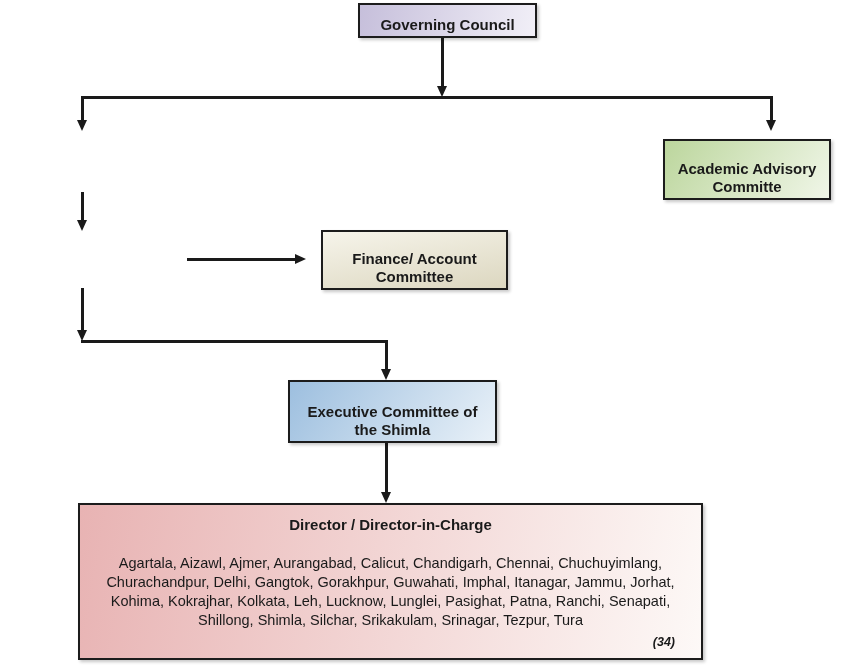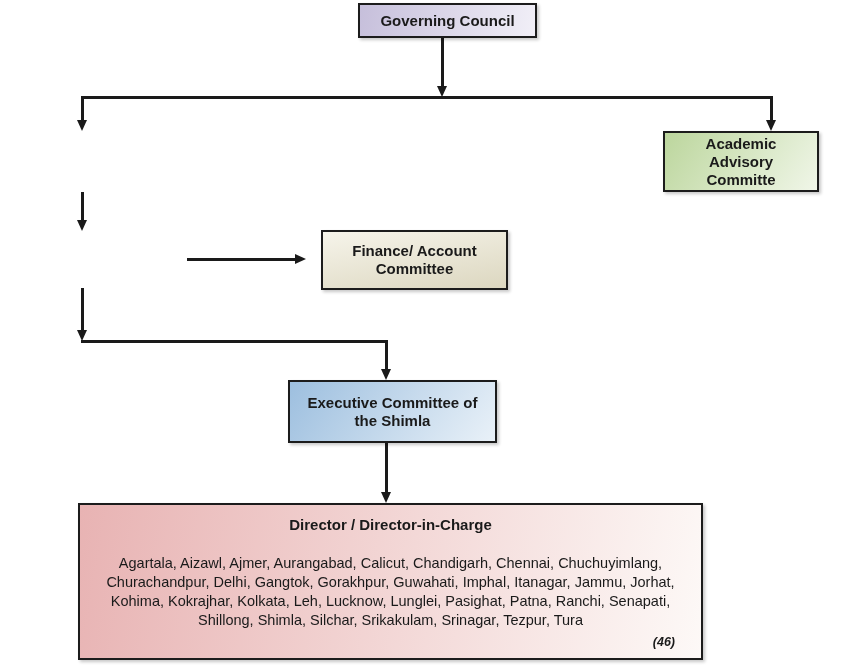--- a/index.html
+++ b/index.html
@@ -15,34 +15,34 @@
     background: #ffffff;
     overflow: hidden;
     color: #1a1a1a;
   }
   .node {
     position: absolute;
     box-sizing: border-box;
     border: 2px solid #1c1c1c;
     border-radius: 0;
     display: flex;
-    align-items: center;
+    align-items: flex-end;
     justify-content: center;
     text-align: center;
     font-weight: 700;
     font-size: 15px;
     line-height: 18px;
     box-shadow: 2px 2px 3px rgba(0,0,0,0.22);
     padding: 2px 8px;
   }
   #box-gc  { left: 358px; top: 3px;   width: 179px; height: 35px;
              background: linear-gradient(100deg, #c6bfdb 0%, #f1eff7 100%); }
   #box-mb  { left: 1px;   top: 131px; width: 186px; height: 61px;
              background: linear-gradient(125deg, #b4d293 0%, #f4f8ee 100%); }
-  #box-aa  { left: 663px; top: 131px; width: 156px; height: 61px;
+  #box-aa  { left: 663px; top: 139px; width: 168px; height: 61px;
              background: linear-gradient(125deg, #bcd69d 0%, #f0f6e8 100%); }
   #box-dg  { left: 1px;   top: 231px; width: 185px; height: 57px;
              background: linear-gradient(100deg, #ddd8bf 0%, #f7f5ec 100%); }
   #box-fin { left: 321px; top: 230px; width: 187px; height: 60px;
              background: linear-gradient(170deg, #f6f4ea 0%, #dcd7c0 100%); }
   #box-ec  { left: 288px; top: 380px; width: 209px; height: 63px;
              background: linear-gradient(125deg, #9dbfdf 0%, #e9f1f8 100%); }
   #box-dir {
     left: 78px; top: 503px; width: 625px; height: 157px;
     background: linear-gradient(100deg, #e8b3b3 0%, #fdf9f7 100%);
@@ -132,16 +132,16 @@
     <span>Finance/ Account Committee</span>
   </div>
 
   <div class="node" id="box-ec">
     <span>Executive Committee of the Shimla</span>
   </div>
 
   <div class="node" id="box-dir">
     <div class="dir-title">Director / Director-in-Charge</div>
     <div class="dir-centres">Agartala, Aizawl, Ajmer, Aurangabad, Calicut, Chandigarh, Chennai, Chuchuyimlang, Churachandpur, Delhi, Gangtok, Gorakhpur, Guwahati, Imphal, Itanagar, Jammu, Jorhat, Kohima, Kokrajhar, Kolkata, Leh, Lucknow, Lunglei, Pasighat, Patna, Ranchi, Senapati, Shillong, Shimla, Silchar, Srikakulam, Srinagar, Tezpur, Tura</div>
-    <div class="dir-count">(46)</div>
+    <div class="dir-count">(34)</div>
   </div>
 
 </div>
 
 </body></html>

